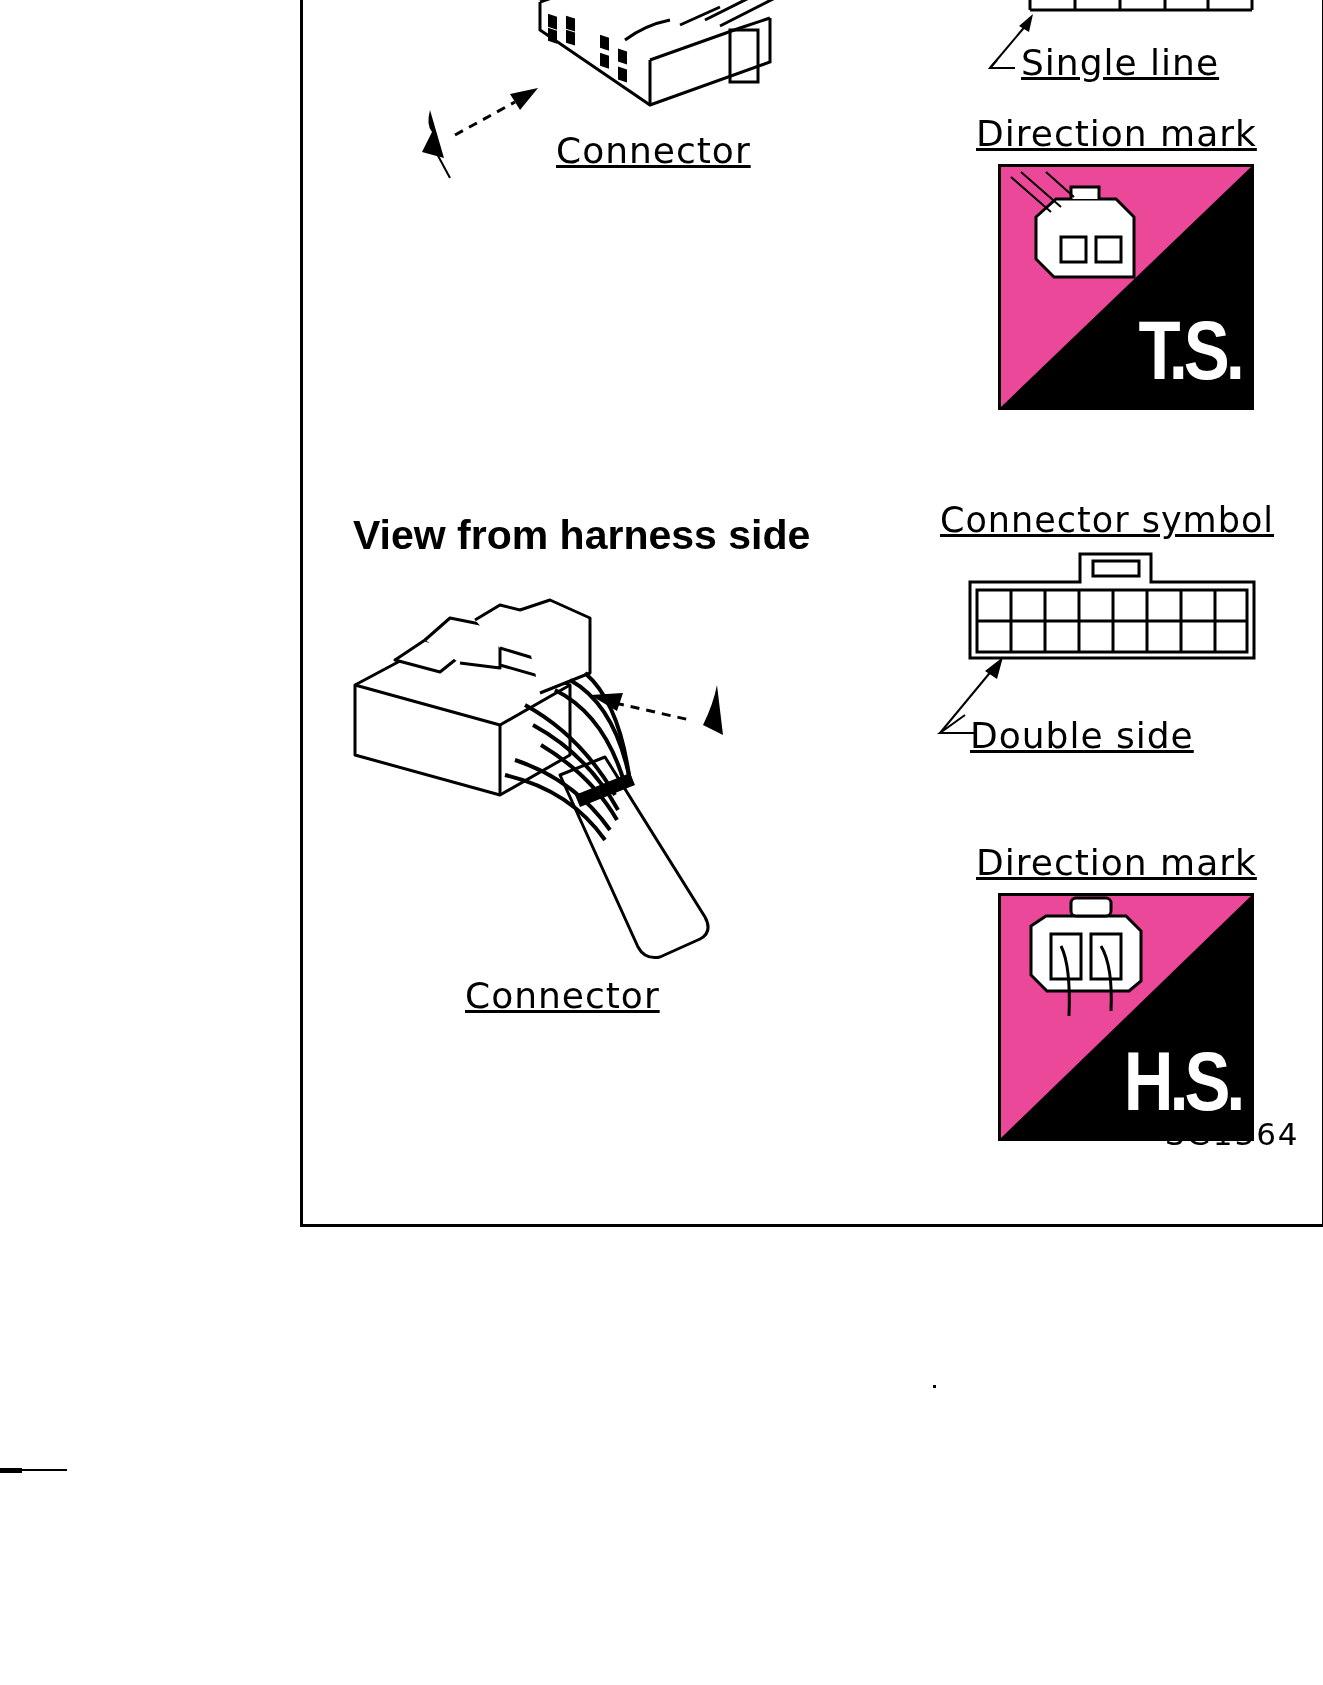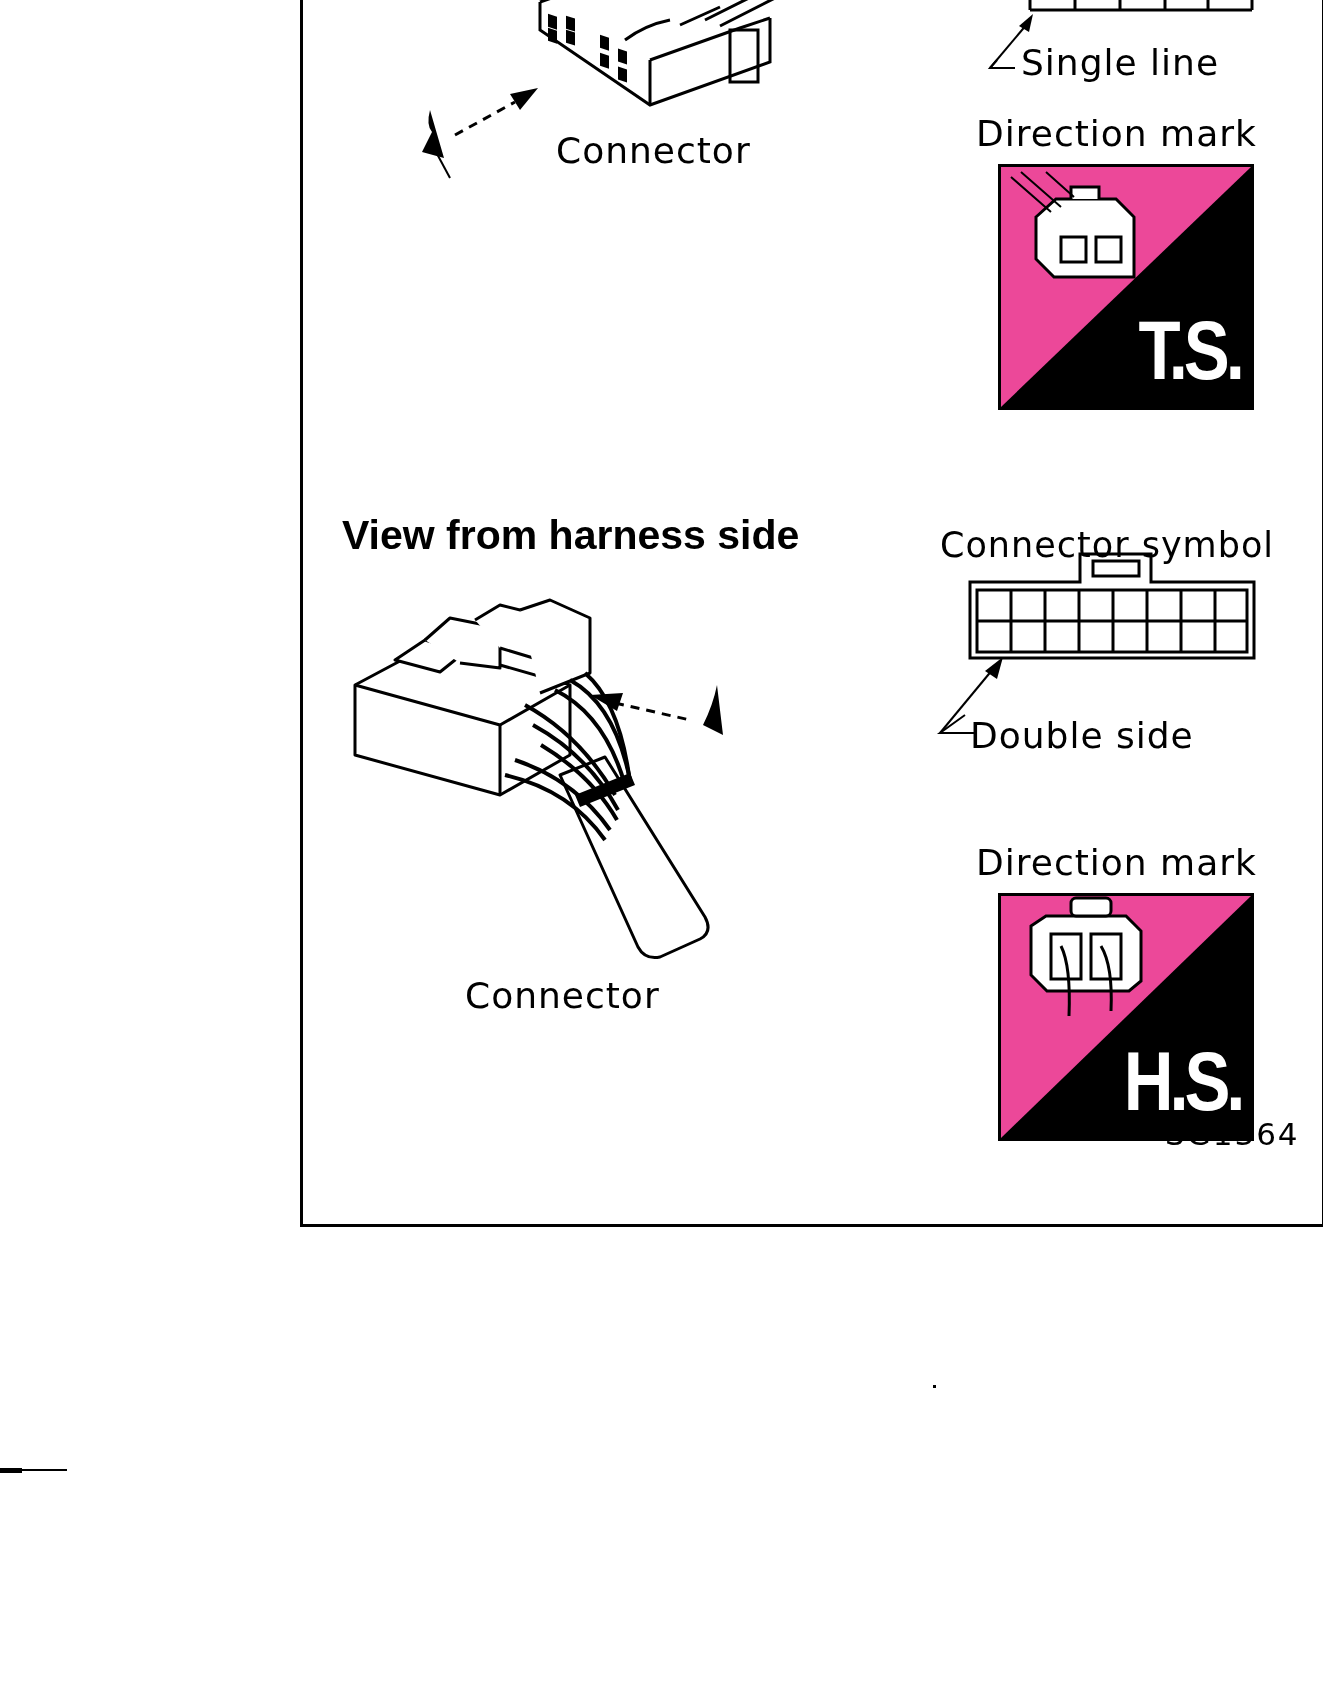--- a/index.html
+++ b/index.html
@@ -1,21 +1,21 @@
 <!DOCTYPE html>
 <html><head>
   <meta charset="utf-8">
   <style>
     html, body { margin: 0; padding: 0; background: #ffffff; }
     body { width: 1323px; height: 1685px; position: relative; overflow: hidden;
            font-family: "DejaVu Sans", "Liberation Sans", sans-serif; color: #000; }
     .frame { position: absolute; left: 300px; top: -4px; width: 1019px; height: 1228px;
              border-left: 3px solid #000; border-right: 3px solid #000; border-bottom: 3px solid #000; }
     .abs { position: absolute; }
-    .lbl { font-size: 36px; letter-spacing: 1px; white-space: nowrap; }
+    .lbl { font-size: 36px; letter-spacing: 1px; white-space: nowrap; text-decoration: underline; }
     .title { font-family: "Liberation Sans", "DejaVu Sans", sans-serif; font-weight: bold; font-size: 41px; white-space: nowrap; }
     .code { font-size: 31px; letter-spacing: 2px; }
     svg { position: absolute; overflow: visible; }
     .mark { position: absolute; border: 3px solid #000; background: #ec4899; overflow: hidden; }
     .mark .tri { position: absolute; inset: 0; }
     .mark .txt { position: absolute; right: 10px; bottom: 8px; color: #fff; font-family: "Liberation Sans", sans-serif;
                  font-weight: bold; font-size: 84px; letter-spacing: -5px; transform: scaleX(0.82); transform-origin: right bottom; }
     .stray { position: absolute; background: #000; }
   </style>
 </head>
@@ -82,21 +82,21 @@
       <path d="M35 50 l20 -18 h60 l18 18 v60 h-80 l-18 -18 z"></path>
       <rect x="60" y="70" width="25" height="25"></rect>
       <rect x="95" y="70" width="25" height="25"></rect>
       <path d="M70 32 v-12 h28 v12"></path>
     </g>
     <path d="M10 10 l40 35 M20 5 l40 35 M45 5 l28 25" stroke="#000" stroke-width="2" fill="none"></path>
   </svg>
   <span class="txt">T.S.</span>
 </div>
 
-<div class="abs title" style="left:342px; top:512px;">View from harness side</div>
+<div class="abs title" style="left:353px; top:512px;">View from harness side</div>
 
 <svg style="left:355px; top:595px;" width="380" height="380" viewBox="0 0 380 380">
   <g fill="#fff" stroke="#000" stroke-width="3" stroke-linejoin="round">
     <path d="M205 180 l45 -18 l100 160 q8 15 -5 22 l-40 18 q-15 3 -22 -10 z"></path>
     <path d="M0 90 l75 -40 l140 40 v70 l-70 40 l-145 -40 z"></path>
     <path d="M0 90 l145 40 l70 -40"></path>
     <line x1="145" y1="130" x2="145" y2="200"></line>
     <path d="M40 65 l30 -20 l40 12 l-25 20 z"></path>
     <path d="M70 45 l25 -22 l50 10 v40 l-40 -5"></path>
     <path d="M120 25 l25 -15 l40 10 v45 l-40 -12"></path>
@@ -116,21 +116,21 @@
 </svg>
 
 <svg style="left:585px; top:685px;" width="150" height="80" viewBox="0 0 150 80">
   <line x1="30" y1="18" x2="105" y2="35" stroke="#000" stroke-width="3" stroke-dasharray="9 7"></line>
   <polygon points="5,10 38,8 32,26" fill="#000"></polygon>
   <path d="M118 40 q10 -20 14 -40 l6 50 z" fill="#000"></path>
 </svg>
 
 <div class="abs lbl" style="left:465px; top:975px;">Connector</div>
 
-<div class="abs lbl" style="left:940px; top:500px; font-size:35px;margin-top:25px;">Connector symbol</div>
+<div class="abs lbl" style="left:940px; top:500px; font-size:35px;">Connector symbol</div>
 
 <svg style="left:968px; top:550px;" width="290" height="115" viewBox="0 0 290 115">
   <g fill="none" stroke="#000" stroke-width="3">
     <path d="M2 32 H112 V4 H183 V32 H286 V108 H2 Z"></path>
     <rect x="125" y="11" width="46" height="15"></rect>
     <rect x="9" y="40" width="270" height="62"></rect>
     <line x1="9" y1="71" x2="279" y2="71"></line>
     <line x1="43" y1="40" x2="43" y2="102"></line>
     <line x1="77" y1="40" x2="77" y2="102"></line>
     <line x1="111" y1="40" x2="111" y2="102"></line>

